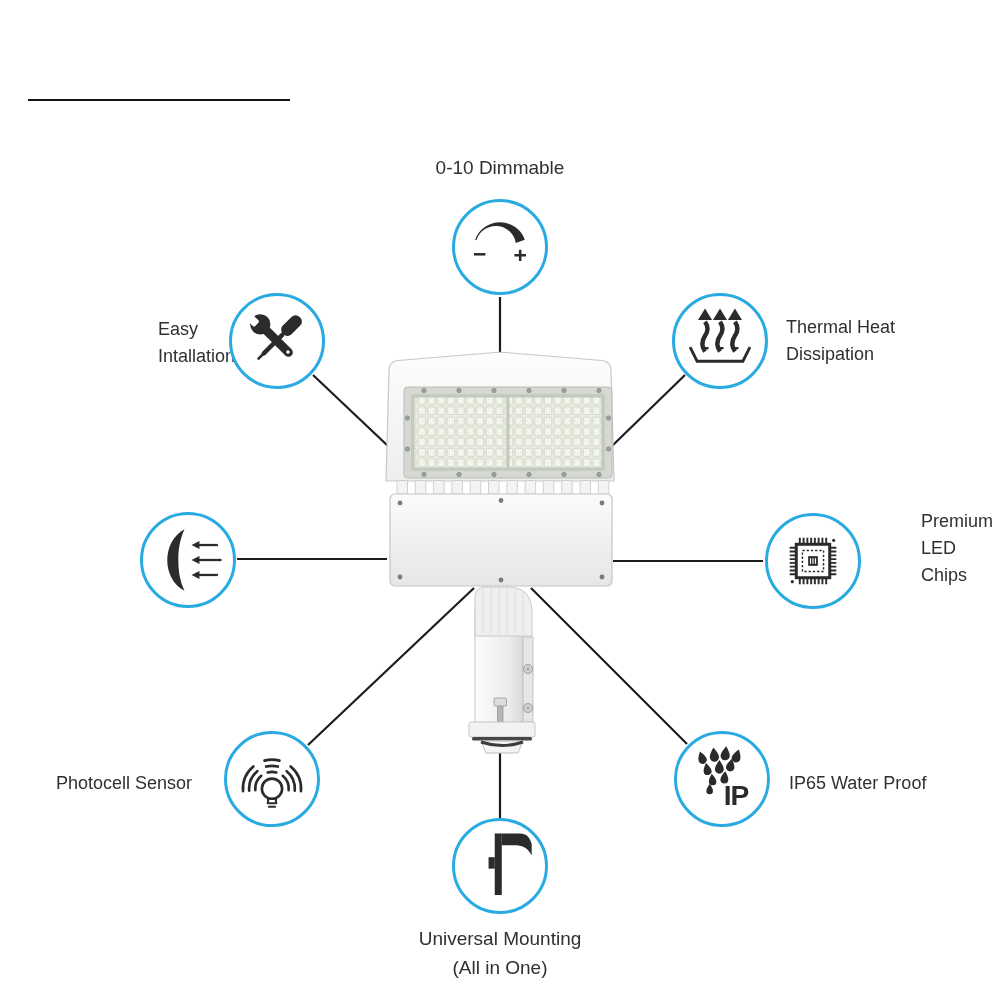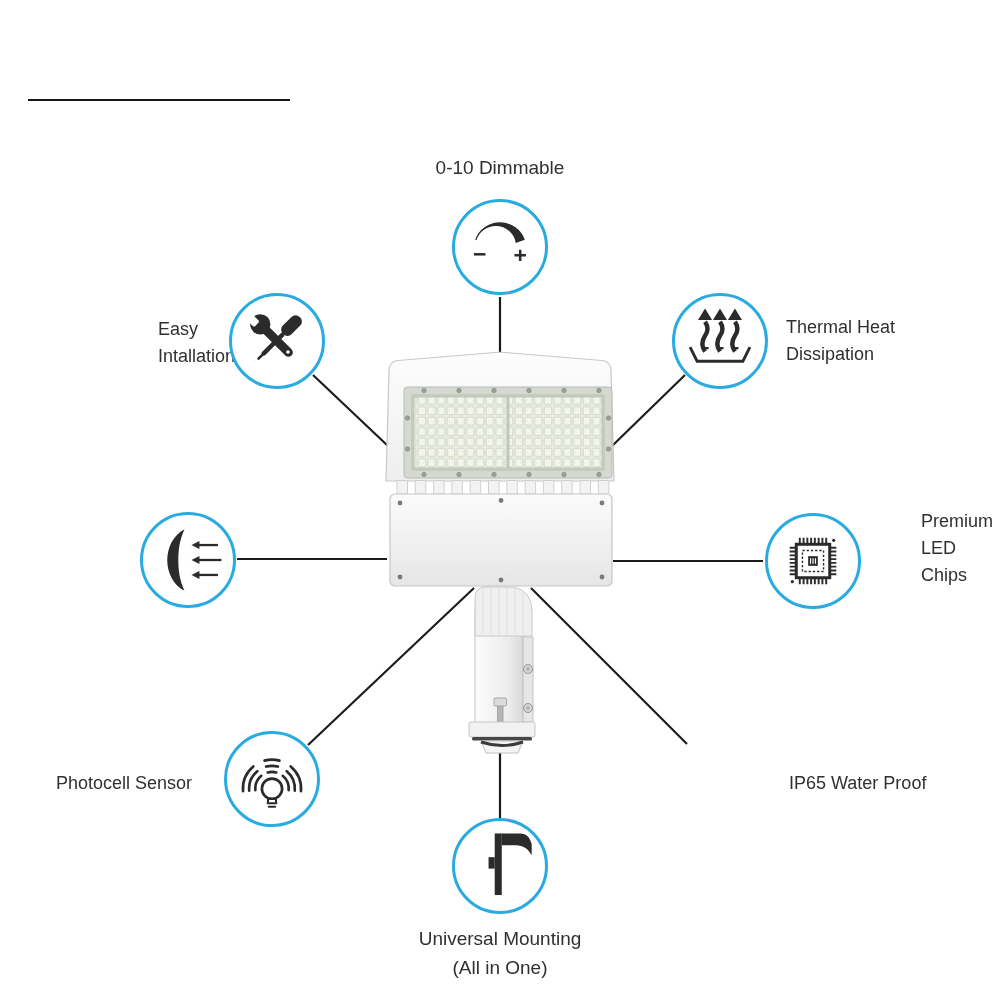--- a/index.html
+++ b/index.html
@@ -231,20 +231,40 @@
         <path d="M41.5,29.1 A33,33 0 0 1 58.5,29.1"></path>
         <path d="M71.2,35.7 A33,33 0 0 1 82.9,63.9"></path>
       </g>
       <circle cx="50" cy="61" r="11.5" fill="#ffffff" stroke="#2b2b2b" stroke-width="3"></circle>
       <path class="ink-stroke" d="M45.5,71.5 L45.5,77 M54.5,71.5 L54.5,77" stroke-width="2.4"></path>
       <path class="ink-stroke" d="M45,77.5 h10 M46.5,81.5 h7" stroke-width="2.4" stroke-linecap="round"></path>
     </svg>
   </div>
 
   <div class="flabel" style="left:789px;top:770px;">IP65 Water Proof</div>
+  <div class="fcircle" style="left:674px;top:731px;">
+    <svg viewBox="0 0 100 100">
+      <defs>
+        <path id="drop" d="M0,-7 C2.6,-3.2 5,0.4 5,3.4 A5,5 0 1 1 -5,3.4 C-5,0.4 -2.6,-3.2 0,-7 Z"></path>
+      </defs>
+      <g class="ink">
+        <use href="#drop" transform="translate(27,25) rotate(-18) scale(0.95)"></use>
+        <use href="#drop" transform="translate(41,21.5) rotate(-6) scale(1.05)"></use>
+        <use href="#drop" transform="translate(54,20) rotate(6) scale(1.05)"></use>
+        <use href="#drop" transform="translate(67,23) rotate(18) scale(1)"></use>
+        <use href="#drop" transform="translate(33,38) rotate(-12) scale(0.9)"></use>
+        <use href="#drop" transform="translate(47,35.5) scale(1)"></use>
+        <use href="#drop" transform="translate(60,33.5) rotate(12) scale(0.95)"></use>
+        <use href="#drop" transform="translate(39,50) rotate(-6) scale(0.85)"></use>
+        <use href="#drop" transform="translate(53,47.5) rotate(6) scale(0.9)"></use>
+        <use href="#drop" transform="translate(36,61) scale(0.75)"></use>
+      </g>
+      <text x="66" y="80" text-anchor="middle" font-size="32" font-weight="bold" fill="#2b2b2b" letter-spacing="-1">IP</text>
+    </svg>
+  </div>
 
   <div class="fcircle" style="left:452px;top:818px;">
     <svg viewBox="0 0 100 100">
       <rect class="ink" x="44" y="13" width="8" height="70"></rect>
       <rect class="ink" x="37" y="40" width="7" height="13"></rect>
       <path class="ink" d="M52,13 L73,13 C80,13 84,17.5 86,25 L86,38 C81,28.5 75,26.5 66,26.5 L52,26.5 Z"></path>
     </svg>
   </div>
   <div class="flabel center" style="left:340px;top:924px;line-height:29px;">
     <div>Universal Mounting</div>

